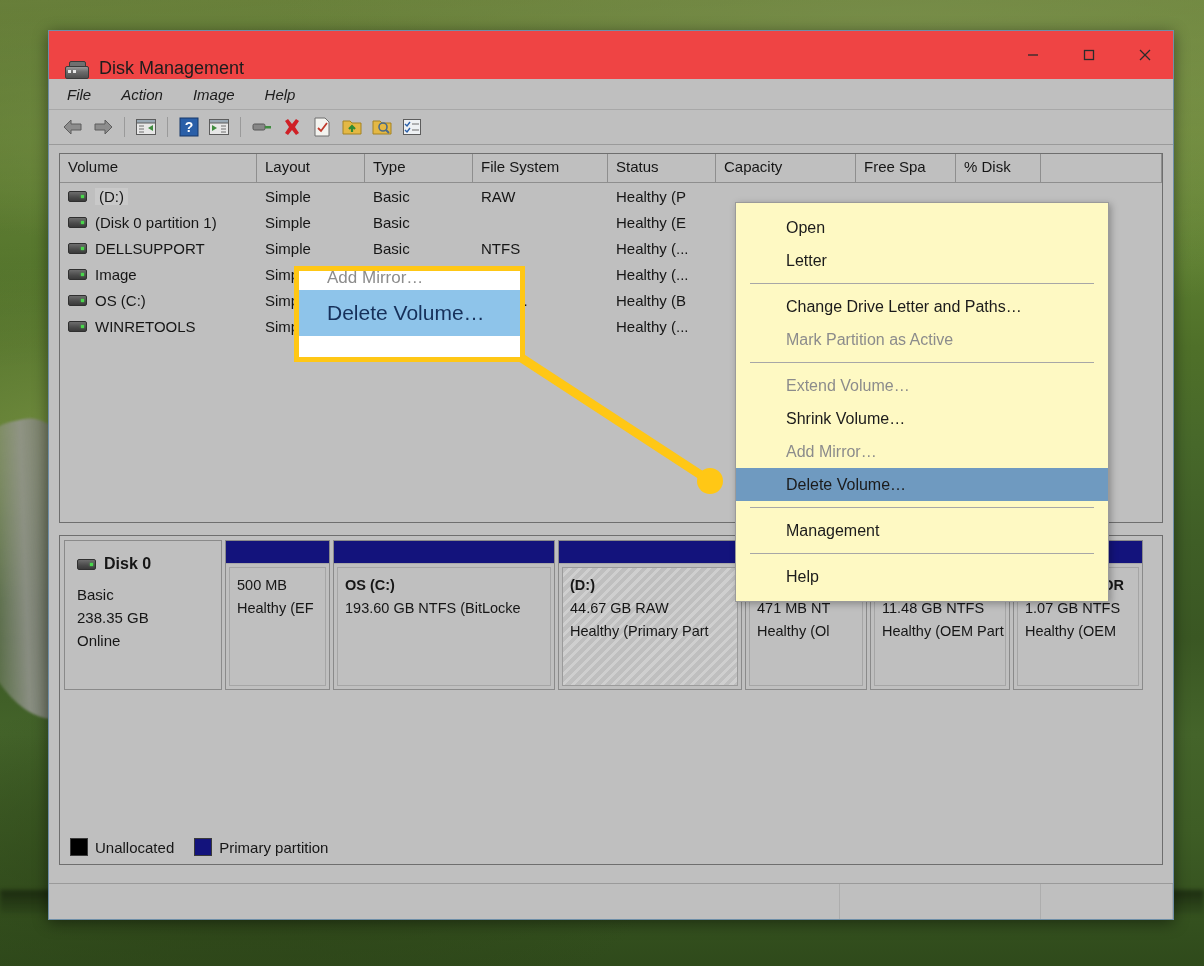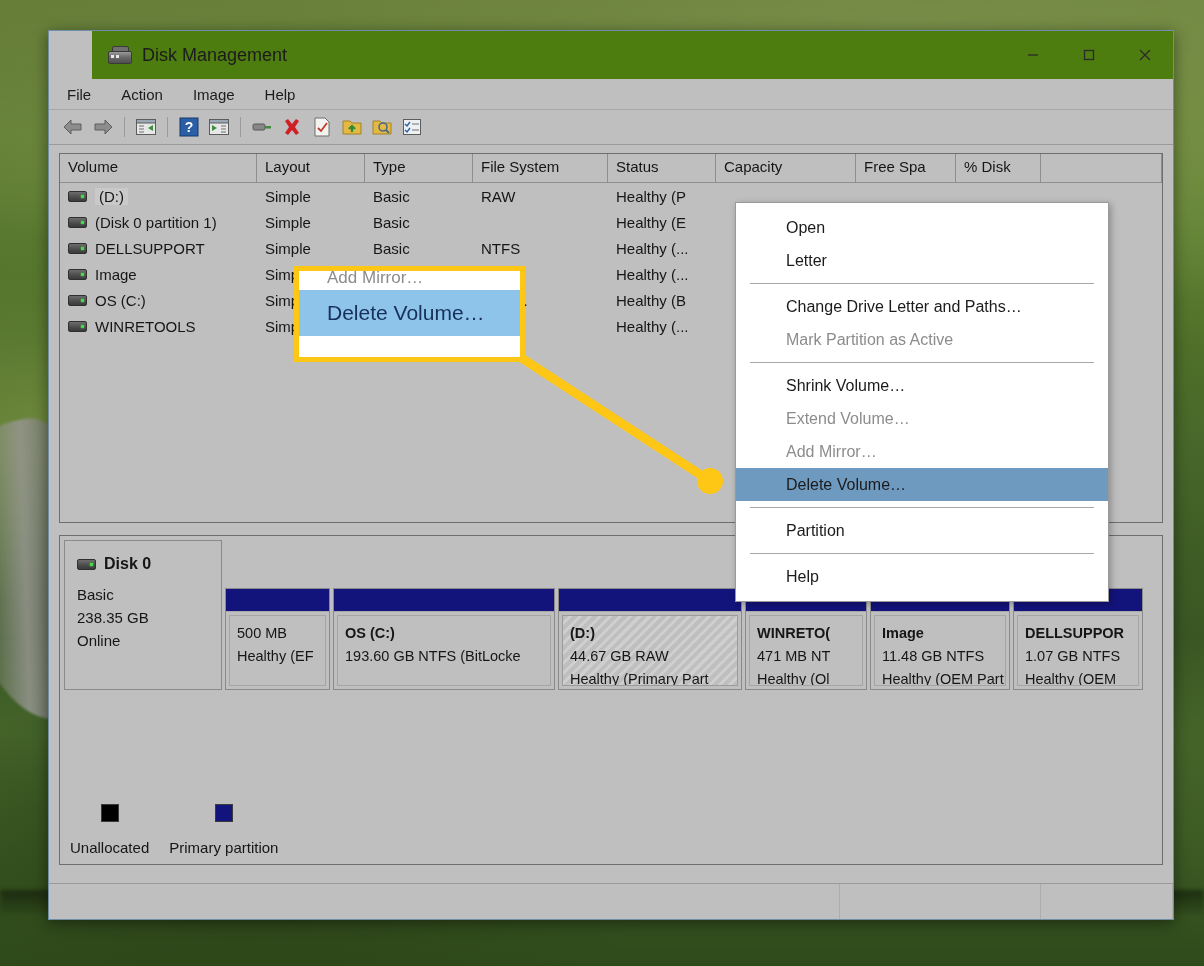--- a/index.html
+++ b/index.html
@@ -67,24 +67,23 @@
     background: #bfbfbf;
     border: 1px solid #6f8fa8;
     box-shadow: 0 3px 14px rgba(0,0,0,0.45);
     box-sizing: border-box;
   }
 
   
   #titlebar {
     height: 48px;
     display: flex;
-    align-items: center;
-    background: #4d7c0f;
+    align-items: flex-end;
+    background: #ef4444;
     position: relative;
-    margin-left: 43px;
   }
   #app-icon {
     margin-left: 16px;
     width: 24px;
     height: 18px;
     position: relative;
   }
   #app-icon .body {
     position: absolute;
     left: 0; top: 5px;
@@ -139,20 +138,21 @@
     align-items: center;
     padding-left: 16px;
     background: #bfbfbf;
     border-bottom: 1px solid #a8a8a8;
   }
   .menu-item {
     font-size: 15px;
     color: #1c1c1c;
     margin-right: 26px;
     padding: 2px 2px;
+    font-style: italic;
   }
 
   
   #toolbar {
     height: 34px;
     display: flex;
     align-items: center;
     padding-left: 10px;
     background: #bfbfbf;
     border-bottom: 1px solid #9a9a9a;
@@ -275,21 +275,20 @@
     padding-left: 3px;
   }
   .part {
     position: relative;
     border: 1px solid #8a8a8a;
     background: #bfbfbf;
     box-sizing: border-box;
     display: flex;
     flex-direction: column;
     overflow: hidden;
-    margin-top: 48px;
   }
   .part .band {
     height: 22px;
     background: #13137c;
     flex: 0 0 auto;
     border-bottom: 1px solid #a9a9a9;
   }
   .part .pbody {
     flex: 1;
     margin: 3px;
@@ -316,21 +315,21 @@
     position: absolute;
     left: 10px;
     bottom: 8px;
     display: flex;
     align-items: center;
     gap: 8px;
     font-size: 15px;
     color: #161616;
   }
   .swatch { width: 16px; height: 16px; display: inline-block; border: 1px solid #3a3a3a; }
-  .legend-entry { display: flex; align-items: center; gap: 17px; margin-right: 12px; flex-direction: column; }
+  .legend-entry { display: flex; align-items: center; gap: 7px; margin-right: 12px; }
 
   
   #statusbar {
     position: absolute;
     left: 0; bottom: 0;
     width: 100%;
     height: 36px;
     background: #bfbfbf;
     border-top: 1px solid #9a9a9a;
     display: flex;
@@ -340,21 +339,21 @@
     border-right: 1px solid #adadad;
     height: 100%;
   }
 
   
   #context-menu {
     position: absolute;
     left: 686px;
     top: 171px;
     width: 374px;
-    background: #ffffff;
+    background: #fef9c3;
     border: 1px solid #9a9a9a;
     box-shadow: 2px 2px 7px rgba(0,0,0,0.28);
     padding: 8px 0 8px 0;
     box-sizing: border-box;
     z-index: 40;
   }
   .cm-item {
     height: 33px;
     display: flex;
     align-items: center;
@@ -709,26 +708,26 @@
       <div class="status-cell" style="flex:1"></div>
     </div>
 
     <div id="context-menu">
       <div class="cm-item">Open</div>
       <div class="cm-item">Letter</div>
       <div class="cm-sep"></div>
       <div class="cm-item">Change Drive Letter and Paths…</div>
       <div class="cm-item disabled">Mark Partition as Active</div>
       <div class="cm-sep"></div>
+      <div class="cm-item disabled">Extend Volume…</div>
       <div class="cm-item">Shrink Volume…</div>
-      <div class="cm-item disabled">Extend Volume…</div>
       <div class="cm-item disabled">Add Mirror…</div>
       <div class="cm-item highlight">Delete Volume…</div>
       <div class="cm-sep"></div>
-      <div class="cm-item">Partition</div>
+      <div class="cm-item">Management</div>
       <div class="cm-sep"></div>
       <div class="cm-item">Help</div>
     </div>
 
   </div>
 
   <svg id="connector" viewBox="0 0 1204 966">
     <line x1="520" y1="357" x2="710" y2="481" stroke="#ffc715" stroke-width="9" stroke-linecap="round"></line>
     <circle cx="710" cy="481" r="13" fill="#ffc715"></circle>
   </svg>

